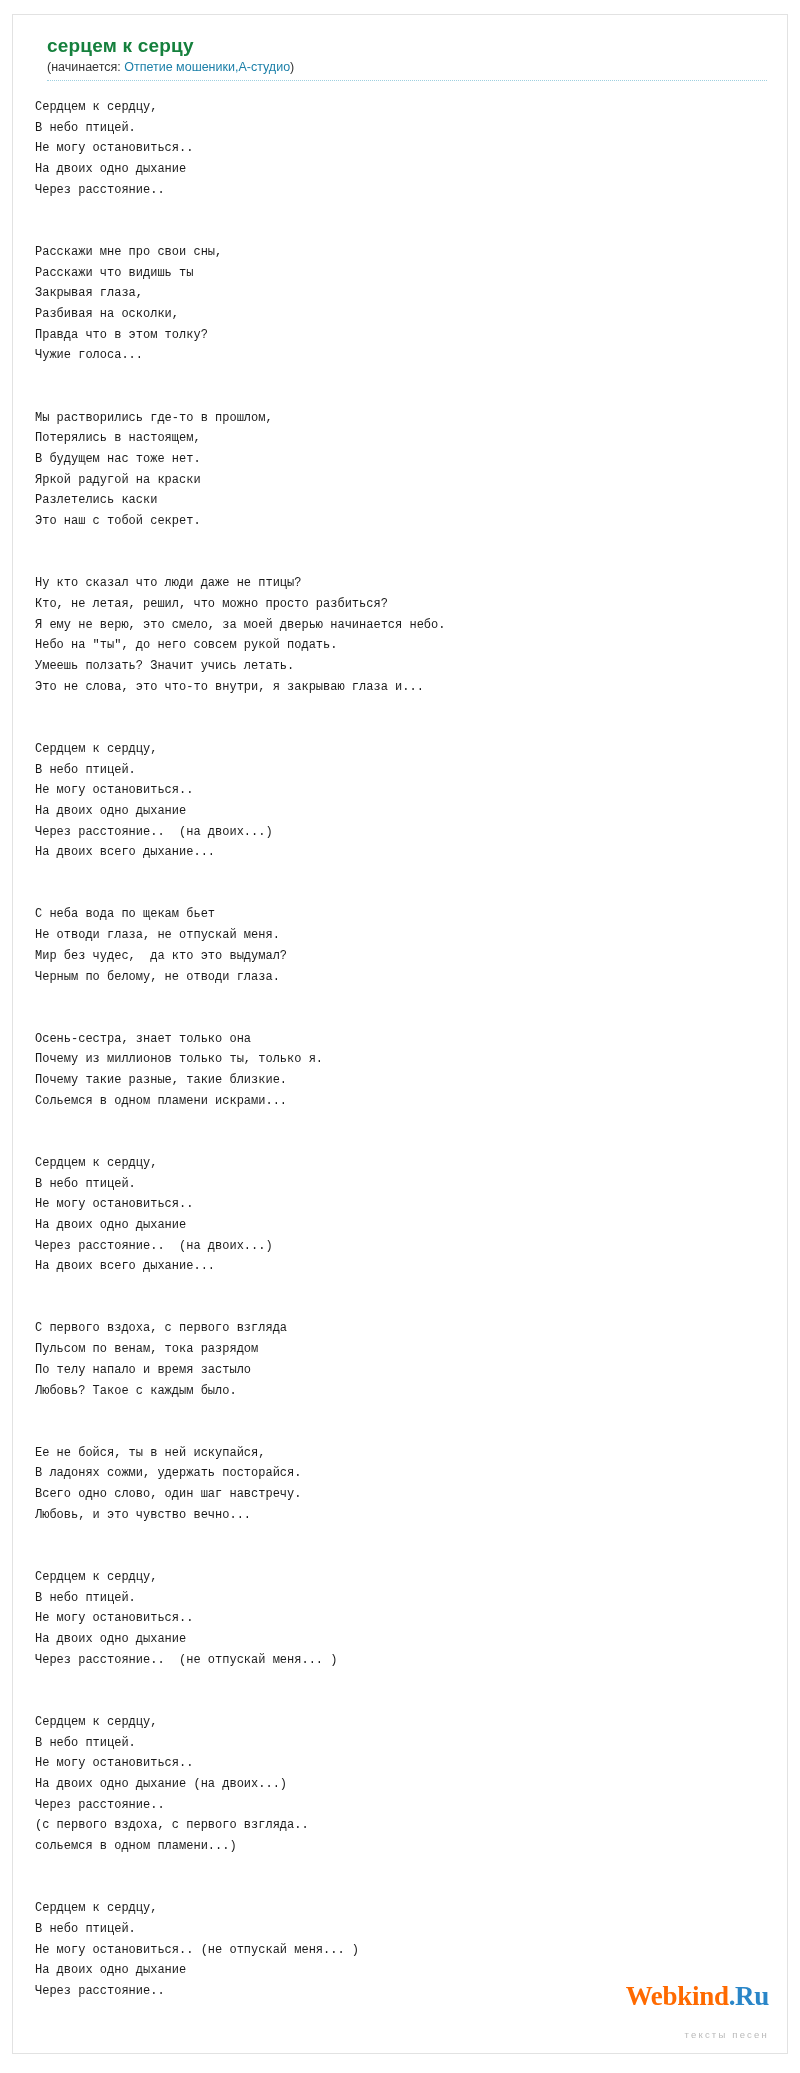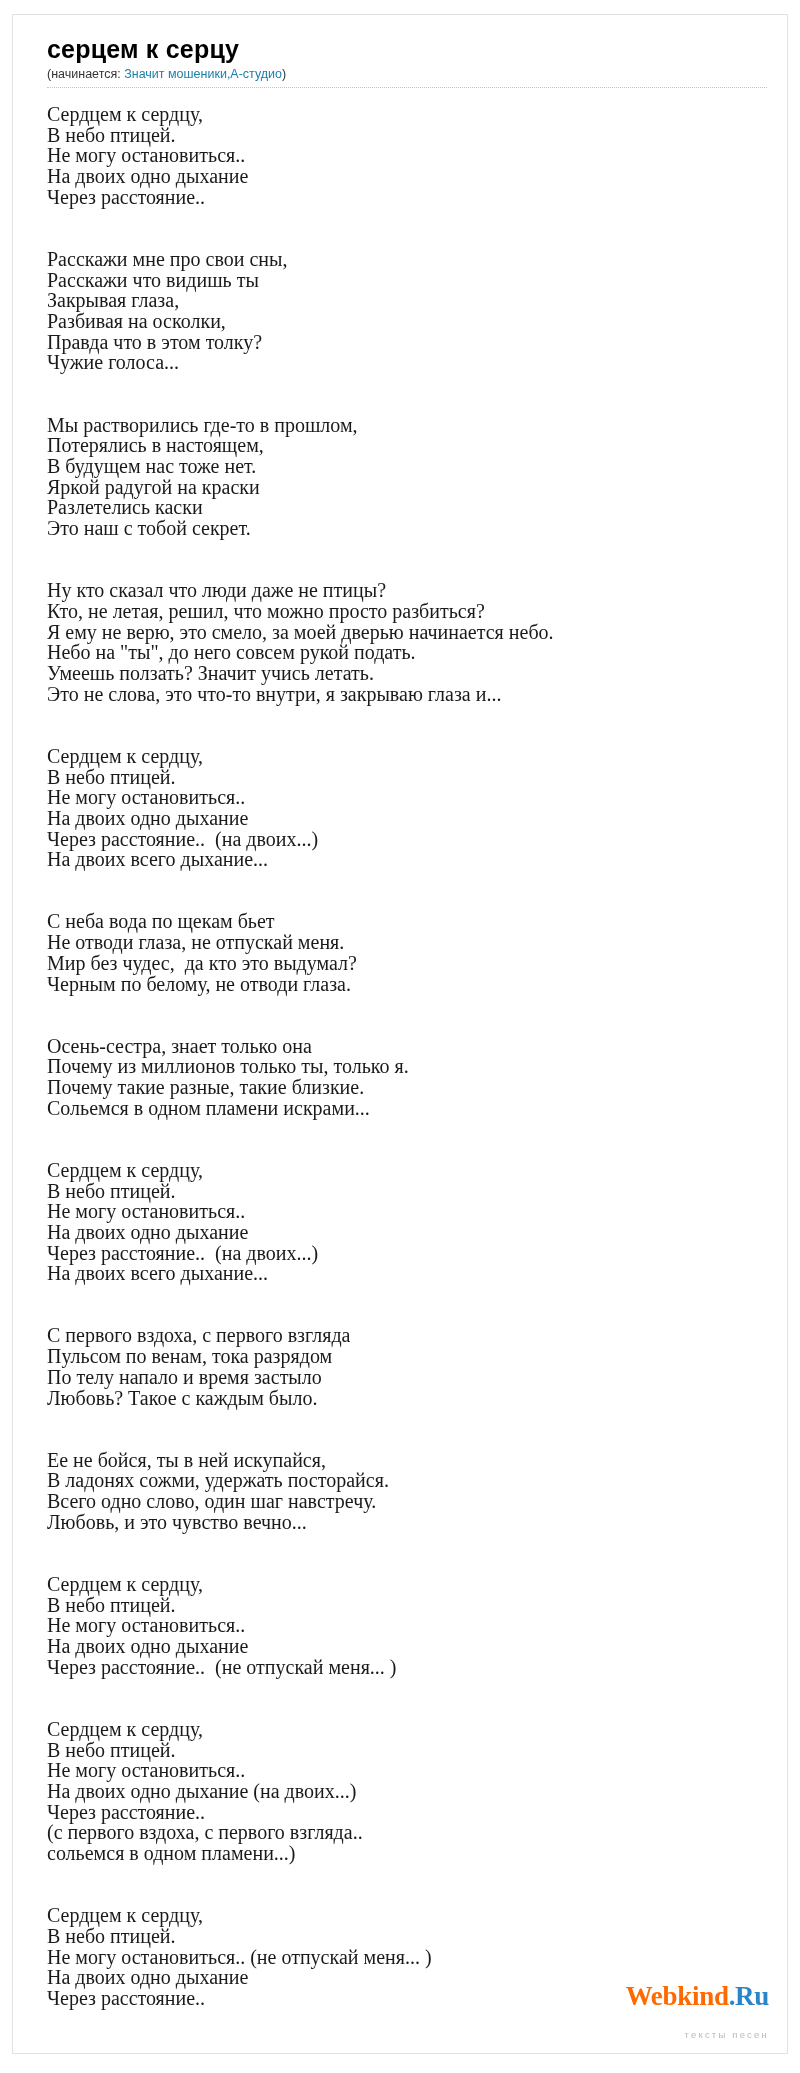--- a/index.html
+++ b/index.html
@@ -22,46 +22,46 @@
   }
   .card {
     border: 1px solid #e2e2e2;
     background: #ffffff;
     box-sizing: border-box;
     padding: 16px 22px 14px 22px;
     min-height: 2040px;
     position: relative;
   }
   .song-title {
-    color: #000000;
-    font-size: 25px;
+    color: #15803d;
+    font-size: 19px;
     font-weight: bold;
     margin: 4px 0 3px 12px;
     letter-spacing: 0.2px;
   }
   .artist-line {
     font-size: 12.5px;
     color: #333333;
     margin: 0 0 0 12px;
     padding-bottom: 6px;
     border-bottom: 1px dotted #9fd0e0;
     display: block;
     width: 720px;
   }
   .artist-line a {
     color: #1b7fa8;
     text-decoration: none;
   }
   .lyrics {
-    margin: 16px 0 0 12px;
-    font-size: 20px;
+    margin: 16px 0 0 0;
+    font-size: 12px;
     line-height: 20.7px;
     color: #1a1a1a;
     white-space: pre-wrap;
-    font-family: Liberation Serif, serif;
+    font-family: Liberation Mono, monospace;
   }
   .footer-logo {
     position: absolute;
     right: 18px;
     bottom: 14px;
     text-align: right;
     line-height: 1;
   }
   .footer-logo .wk {
     font-size: 27px;
@@ -84,21 +84,21 @@
 </head>
 <body>
 
 <div class="page">
   <div class="card">
 
     <h1 class="song-title">серцем к серцу</h1>
 
     <div class="artist-line">
       <span>(начинается:</span>
-      <a href="#">Значит мошеники,А-студио</a><span>)</span>
+      <a href="#">Отпетие мошеники,А-студио</a><span>)</span>
     </div>
 
     <div class="lyrics">Сердцем к сердцу,
 В небо птицей.
 Не могу остановиться..
 На двоих одно дыхание
 Через расстояние..
 
 
 Расскажи мне про свои сны,

